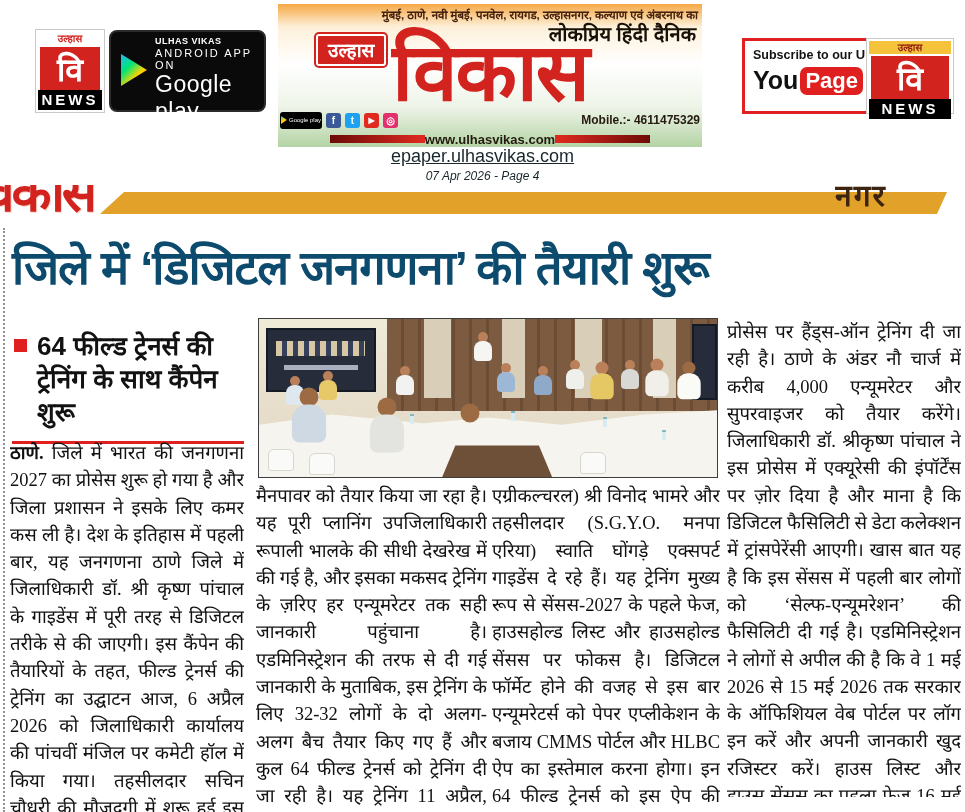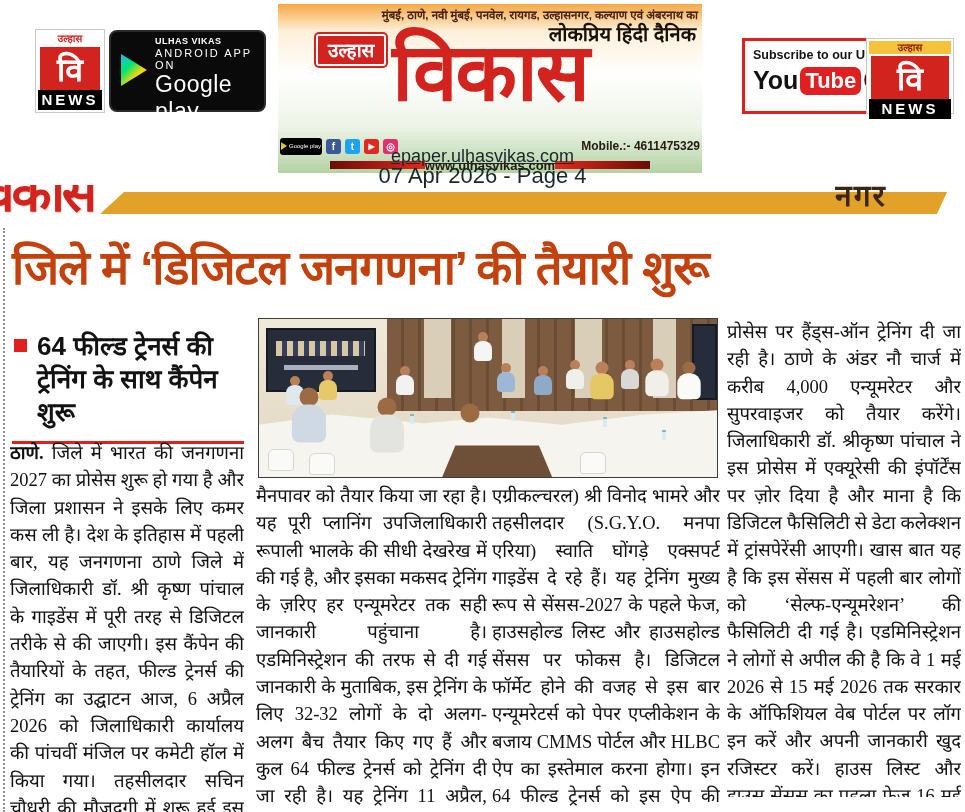--- a/index.html
+++ b/index.html
@@ -20,21 +20,21 @@
   .play-box { flex:1; margin-left:5px; background:#0a0a0a; border-radius:8px; border:2px solid #2b2b2b;
               position:relative; color:#fff; padding:4px 6px 4px 44px; }
   .pb-brand { font-size:9px; font-weight:bold; letter-spacing:.5px; }
   .pb-line1 { font-size:11px; letter-spacing:2px; margin-top:1px; }
   .pb-store { font-size:23px; letter-spacing:.5px; margin-top:0px; }
   .pb-install { font-size:11px; font-weight:bold; margin-top:1px; }
   .play-tri { position:absolute; left:10px; top:22px; width:26px; height:32px;
               clip-path:polygon(0 0,100% 50%,0 100%);
               background:linear-gradient(135deg,#29b6f6 0%,#00e676 35%,#ffd600 65%,#ff3d00 100%); }
 
-  .masthead { position:absolute; left:278px; top:4px; width:424px; height:169px;
+  .masthead { position:absolute; left:278px; top:4px; width:424px; height:143px;
               background:linear-gradient(180deg,#f6a844 0%,#fdf0da 16%,#ffffff 42%,#eef4e8 72%,#b3d3a4 100%);text-decoration:underline; }
   .mh-tag1 { position:absolute; top:3px; right:4px; font-size:11.5px; font-weight:bold; color:#43200c; }
   .mh-tag2 { position:absolute; top:16px; right:6px; font-size:20px; font-weight:bold; color:#161006; }
   .mh-small { position:absolute; left:38px; top:30px; background:#d2231f; color:#fff; font-weight:bold;
               font-size:19px; padding:1px 10px; border:2px solid #fff; box-shadow:0 0 0 2px #d2231f; border-radius:3px; }
   .mh-big { position:absolute; left:0; right:0; top:26px; text-align:center; font-size:80px; line-height:86px;
             font-weight:800; color:#d2231f; letter-spacing:-2px; }
   .mh-strip { position:absolute; left:2px; right:2px; bottom:16px; height:22px; display:flex; align-items:center; gap:4px; }
   .mini-play { width:42px; height:17px; background:#000; border-radius:3px; color:#fff; font-size:6px;
                display:flex; align-items:center; justify-content:center; gap:2px; }
@@ -59,36 +59,36 @@
   .sub-l2 { margin-top:4px; display:flex; align-items:center; gap:2px; font-weight:800; }
   .sub-you { font-size:25px; color:#111; }
   .sub-tube { font-size:22px; color:#fff; background:#e02020; border-radius:7px; padding:1px 5px; }
   .sub-ch { font-size:25px; color:#3d0f0c; }
   .news-logo.right { width:86px; height:74px; margin:-2px -2px -2px 0; }
   .nl-top.gold { background:#f5c33b; color:#8f1a10; }
 
   
   .pageinfo { position:absolute; left:0; top:146px; width:100%; text-align:center; color:#19272b; }
   .pi-url { font-size:18px; line-height:20px;text-decoration:underline; }
-  .pi-date { font-size:22px; line-height:20px; }
+  .pi-date { font-size:12px; line-height:20px;font-style:italic; }
 
   
   .frag-left { position:absolute; left:0; top:185px; width:98px; height:30px; overflow:hidden; }
   .frag-left span { position:absolute; left:-28px; top:-30px; font-size:52px; font-weight:800; color:#d2231f;
                     letter-spacing:-3px; text-shadow:1px 1px 0 #f6d4c9; }
   .orange-bar { position:absolute; left:100px; top:192px; width:847px; height:22px; background:#e2a22a;
                 clip-path:polygon(24px 0, 100% 0, calc(100% - 10px) 100%, 0 100%); }
   .frag-right { position:absolute; left:835px; top:183px; width:110px; height:26px; overflow:hidden; }
   .frag-right span { position:absolute; left:0; top:-9px; font-size:30px; font-weight:800; color:#3c2410; letter-spacing:2px; }
 
   .dotted-left { position:absolute; left:3px; top:228px; height:584px; width:0; border-left:2px dotted #8f8f8f; }
 
   
   .headline { position:absolute; left:12px; top:226px; width:948px; font-size:47px; line-height:84px;
-              font-weight:800; color:#c2410c; white-space:nowrap; letter-spacing:-1px; }
+              font-weight:800; color:#0c4a6e; white-space:nowrap; letter-spacing:-1px; }
 
   .subblock { position:absolute; left:12px; top:330px; width:232px; }
   .sub-row { display:flex;justify-content:center; }
   .bullet { width:13px; height:13px; background:#e01f1f; margin:9px 10px 0 2px; flex:none; }
   .subhead { font-size:26px; line-height:33px; font-weight:bold; color:#121212; }
   .red-rule { margin-top:12px; height:3px; background:#e01f1f; }
 
   .col { position:absolute; font-family:"Liberation Serif", serif; font-size:18.5px; line-height:27.3px;
          color:#101010; text-align:justify; overflow:hidden; }
   .col b.dl { font-family:"Liberation Serif", serif; }
@@ -165,21 +165,21 @@
     </div>
   </div>
 
   <div class="subscribe">
     <div class="sub-text">
       <div class="sub-l1">
         <span>Subscribe to our </span><b>ULHAS VIKAS</b>
       </div>
       <div class="sub-l2">
         <span class="sub-you">You</span>
-        <span class="sub-tube">Tube</span>
+        <span class="sub-tube">Page</span>
         <span class="sub-ch">Channel</span>
       </div>
     </div>
     <div class="news-logo right">
       <div class="nl-top gold">उल्हास</div>
       <div class="nl-mid">वि</div>
       <div class="nl-news">NEWS</div>
     </div>
   </div>
 

